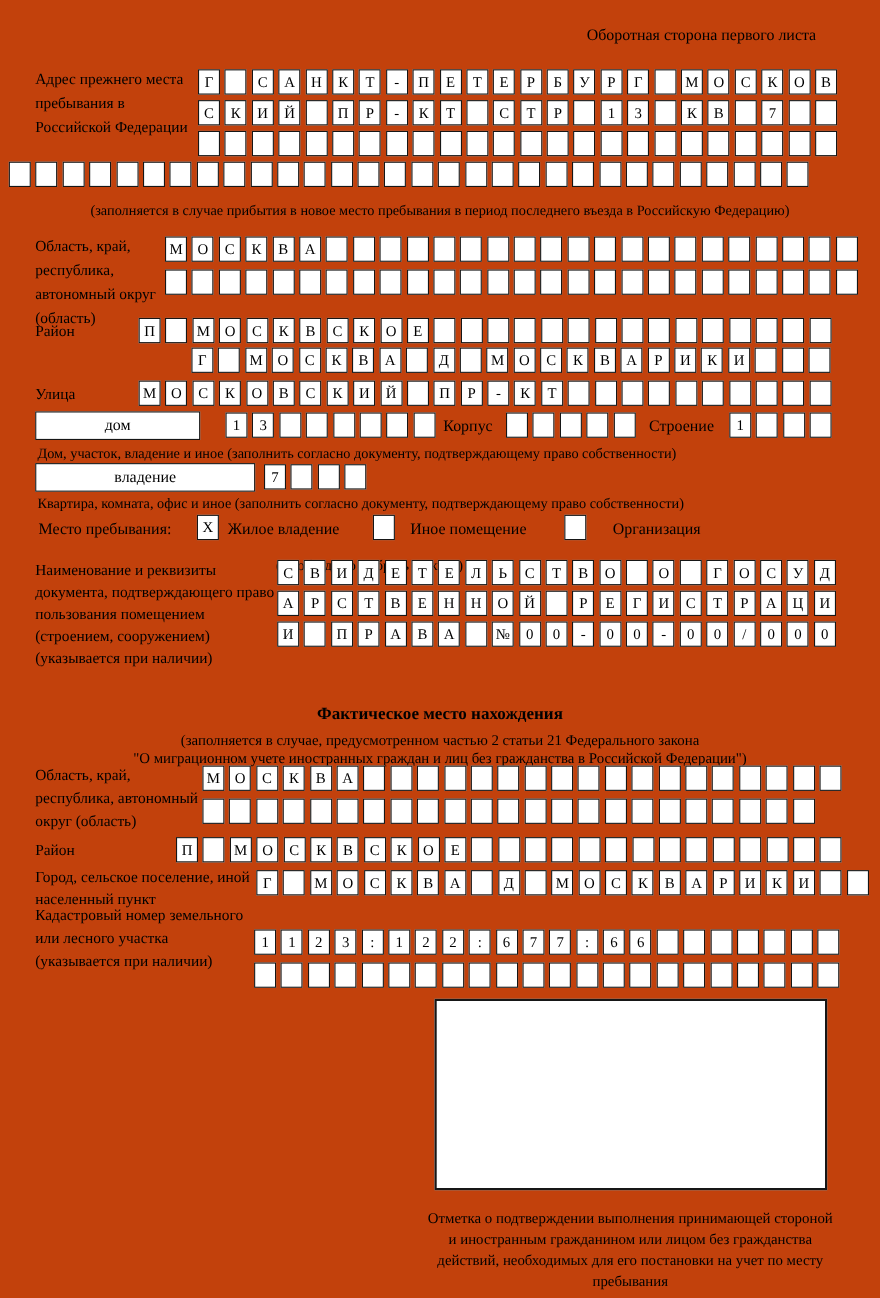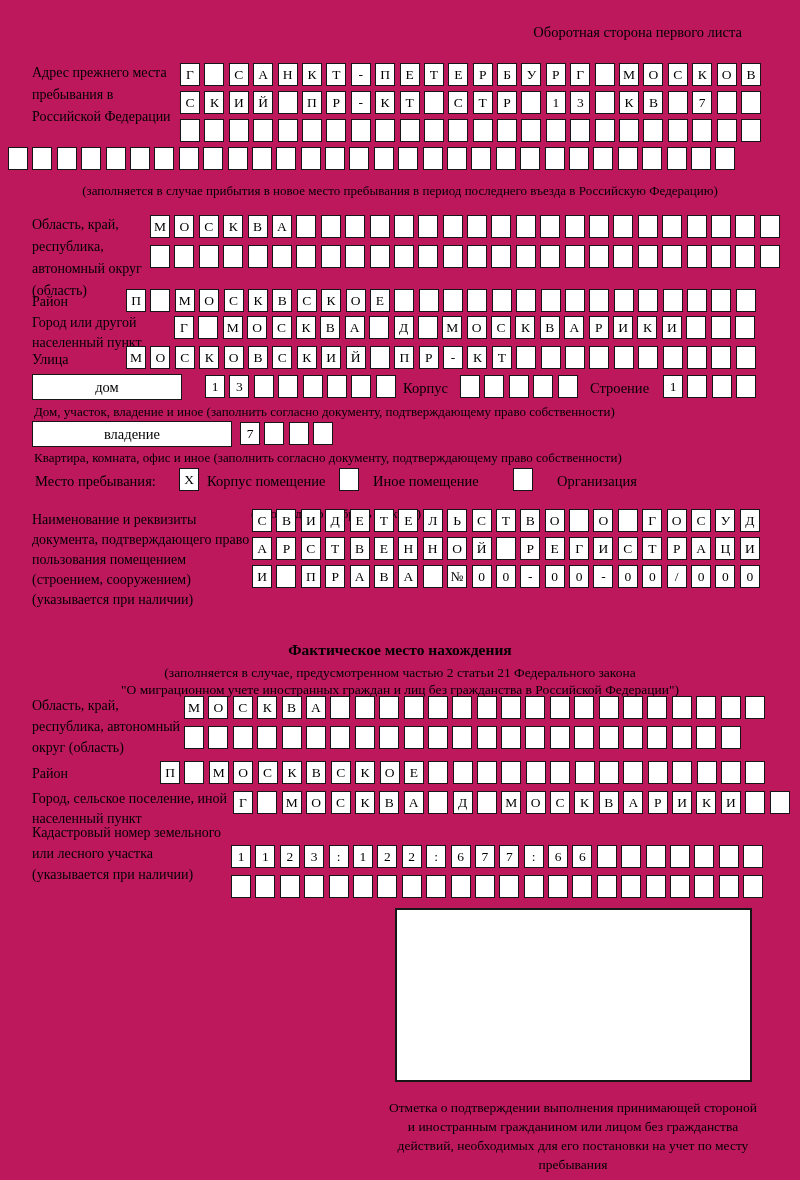--- a/index.html
+++ b/index.html
@@ -1,18 +1,18 @@
 <!DOCTYPE html>
 <html><head>
 <meta charset="utf-8">
 <style>
   * { box-sizing: border-box; }
   body { margin: 0; background: #ffffff; }
   .page {
-    position: relative; width: 800px; height: 1180px; background: #be185d;
+    position: relative; width: 800px; height: 1180px; background: #c2410c;
     font-family: "Liberation Serif", "DejaVu Serif", serif; color: #000;
     overflow: hidden;
   }
   .abs { position: absolute; }
   .cells { display: flex; gap: 4.4px; }
   .cell {
     flex: none; width: 20px; height: 23px; border: 1.6px solid #161616;
     display: flex; align-items: center; justify-content: center;
     font-size: 13.5px; line-height: 1; background: #fff;
   }
@@ -229,21 +229,20 @@
       <span class="cell"></span>
       <span class="cell"></span>
       <span class="cell"></span>
       <span class="cell"></span>
       <span class="cell"></span>
       <span class="cell"></span>
       <span class="cell"></span>
       <span class="cell"></span>
     </div>
 
-  <div class="abs lbl" style="left:32px; top:313px; width:140px; line-height:20px">Город или другой населенный пункт</div>
   <div class="abs cells" style="left:174px; top:316px">
       <span class="cell">Г</span>
       <span class="cell"></span>
       <span class="cell">М</span>
       <span class="cell">О</span>
       <span class="cell">С</span>
       <span class="cell">К</span>
       <span class="cell">В</span>
       <span class="cell">А</span>
       <span class="cell"></span>
@@ -326,21 +325,21 @@
   <div class="abs cells" style="left:240px; top:422px">
       <span class="cell">7</span>
       <span class="cell"></span>
       <span class="cell"></span>
       <span class="cell"></span>
     </div>
   <div class="abs cap" style="left:34px; top:450px; width:740px">Квартира, комната, офис и иное (заполнить согласно документу, подтверждающему право собственности)</div>
 
   <div class="abs inline-lbl" style="left:35px; top:472px">Место пребывания:</div>
   <span class="cell abs" style="left:179px; top:468px">X</span>
-  <div class="abs inline-lbl" style="left:207px; top:472px">Корпус помещение</div>
+  <div class="abs inline-lbl" style="left:207px; top:472px">Жилое владение</div>
   <span class="cell abs" style="left:339px; top:468px"></span>
   <div class="abs inline-lbl" style="left:373px; top:472px">Иное помещение</div>
   <span class="cell abs" style="left:513px; top:468px"></span>
   <div class="abs inline-lbl" style="left:557px; top:472px">Организация</div>
   <div class="abs cap ctr" style="left:0; top:494px; width:672px">(Необходимо выбрать нужное)</div>
 
   <div class="abs lbl" style="left:32px; top:510px; width:222px; line-height:20px">Наименование и реквизиты документа, подтверждающего право пользования помещением (строением, сооружением) (указывается при наличии)</div>
   <div class="abs cells" style="left:252px; top:509px">
       <span class="cell">С</span>
       <span class="cell">В</span>

